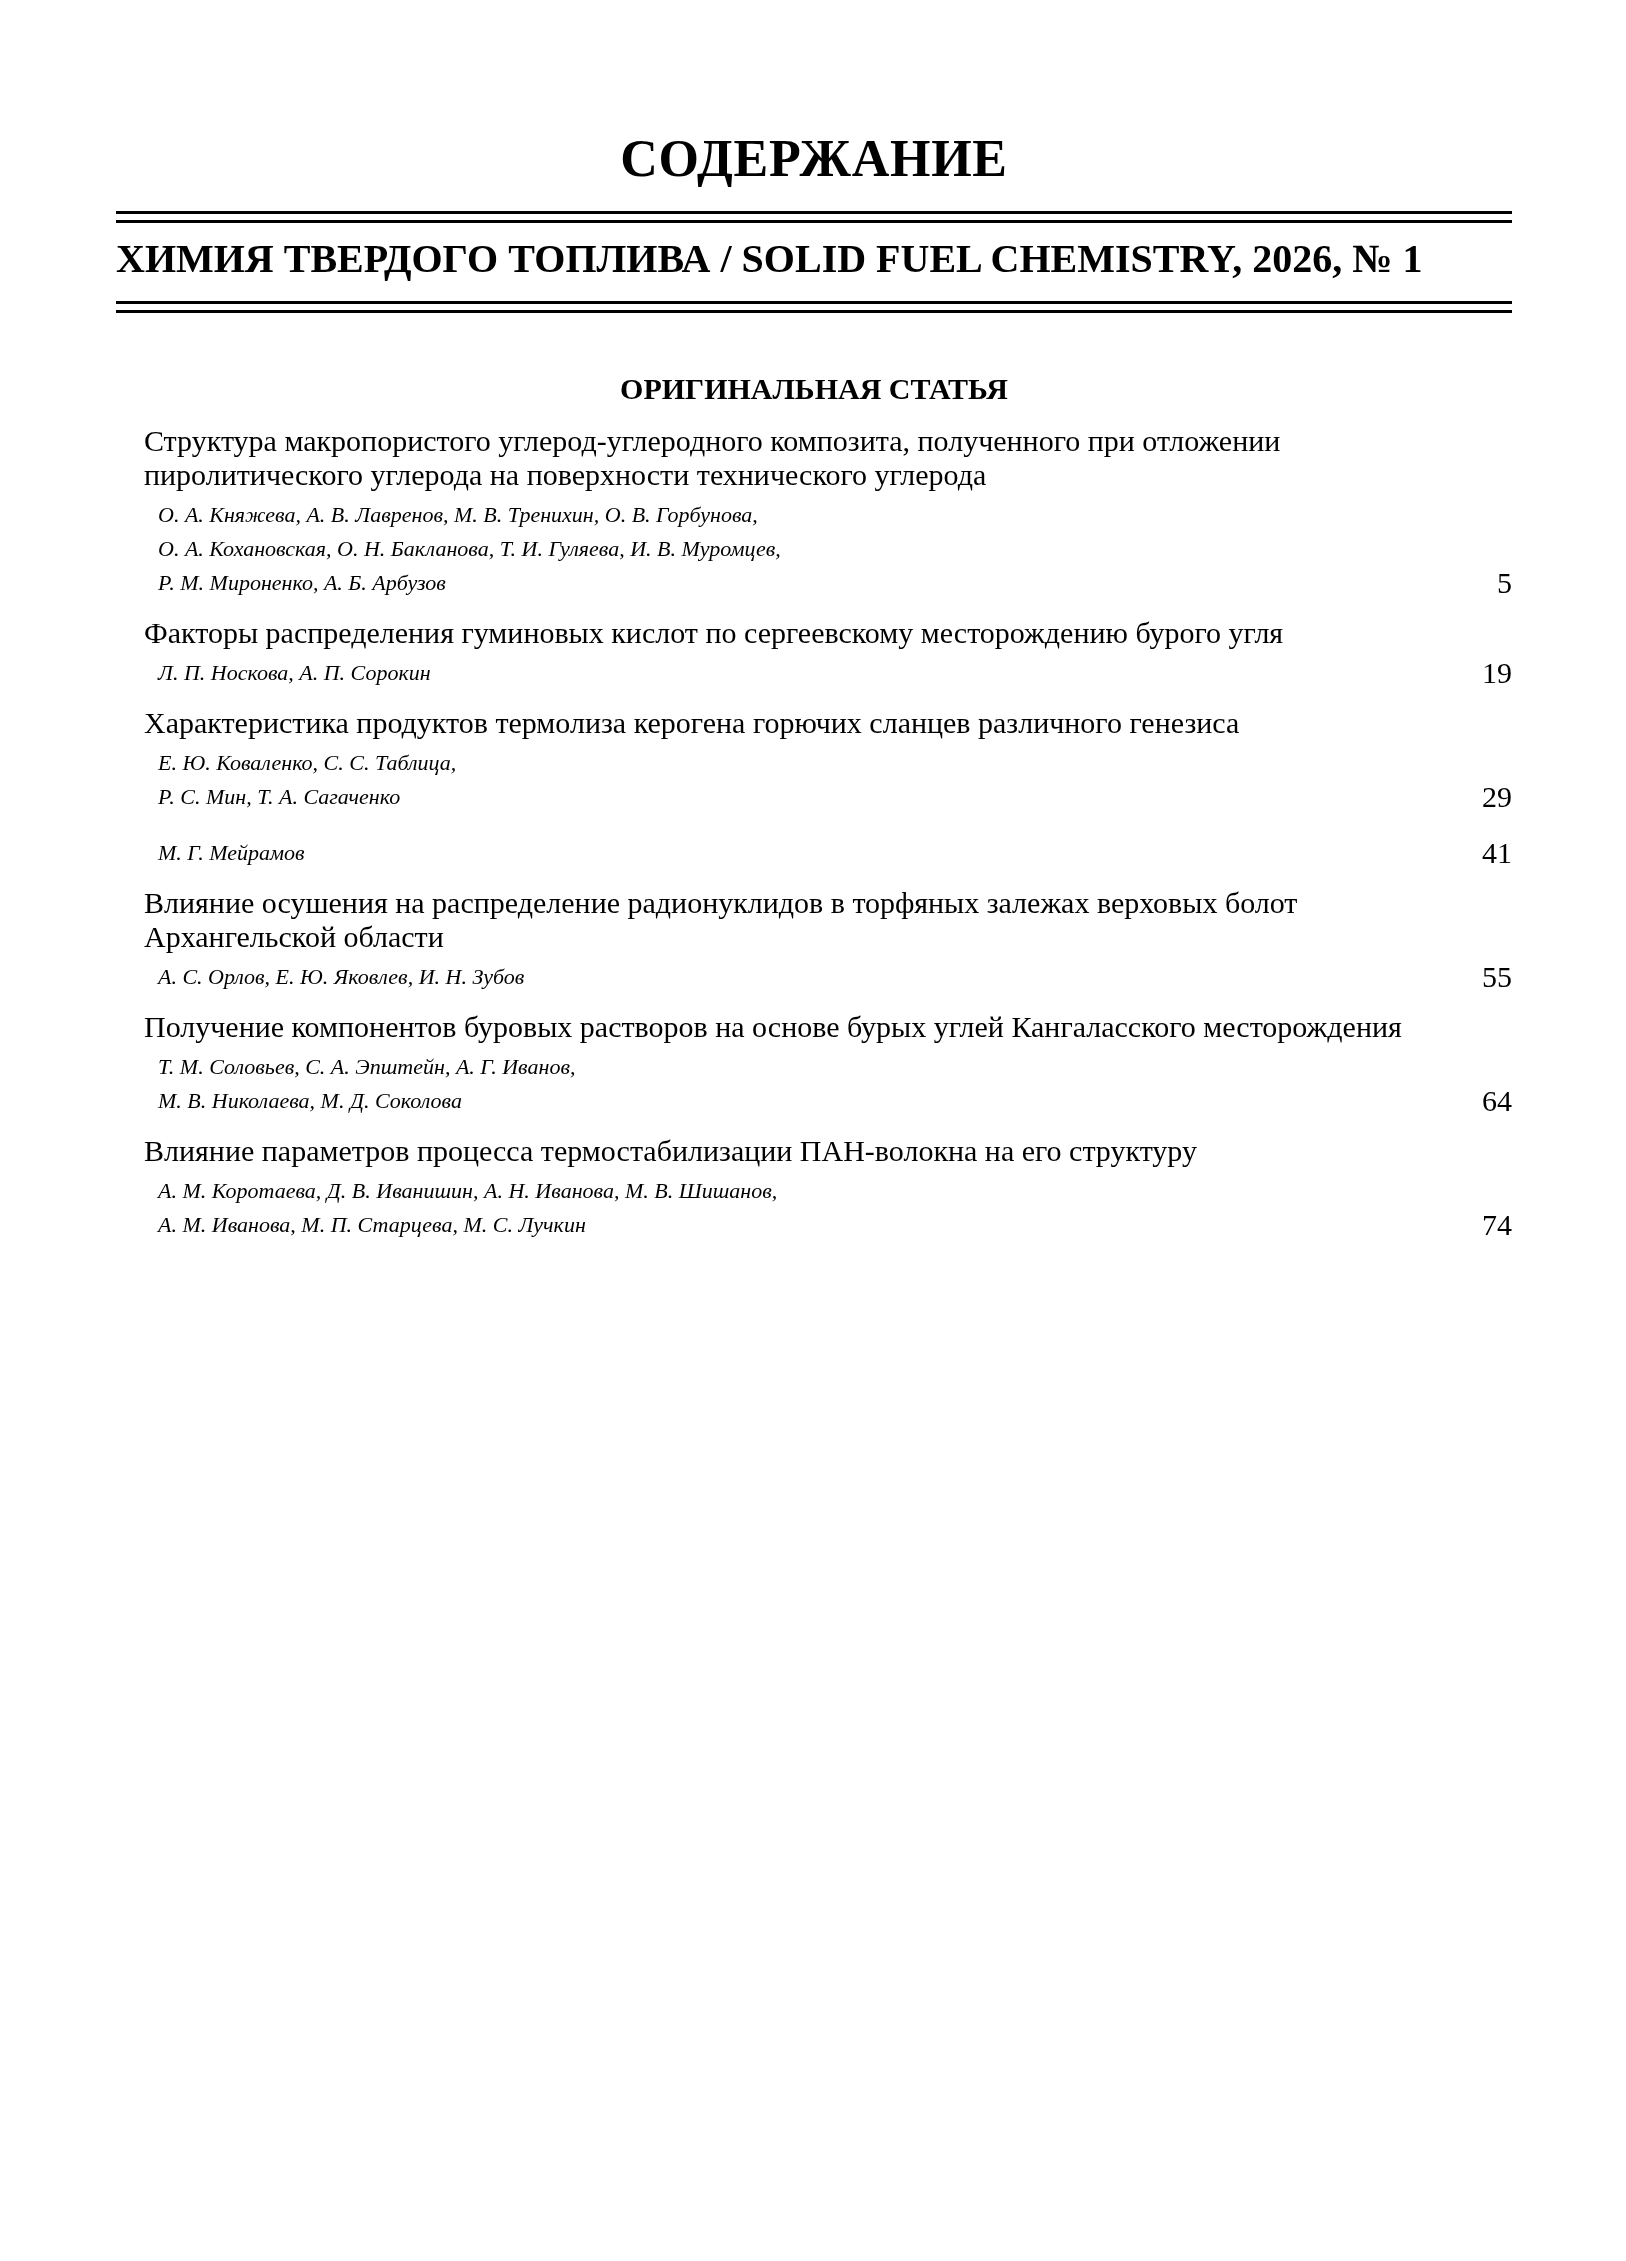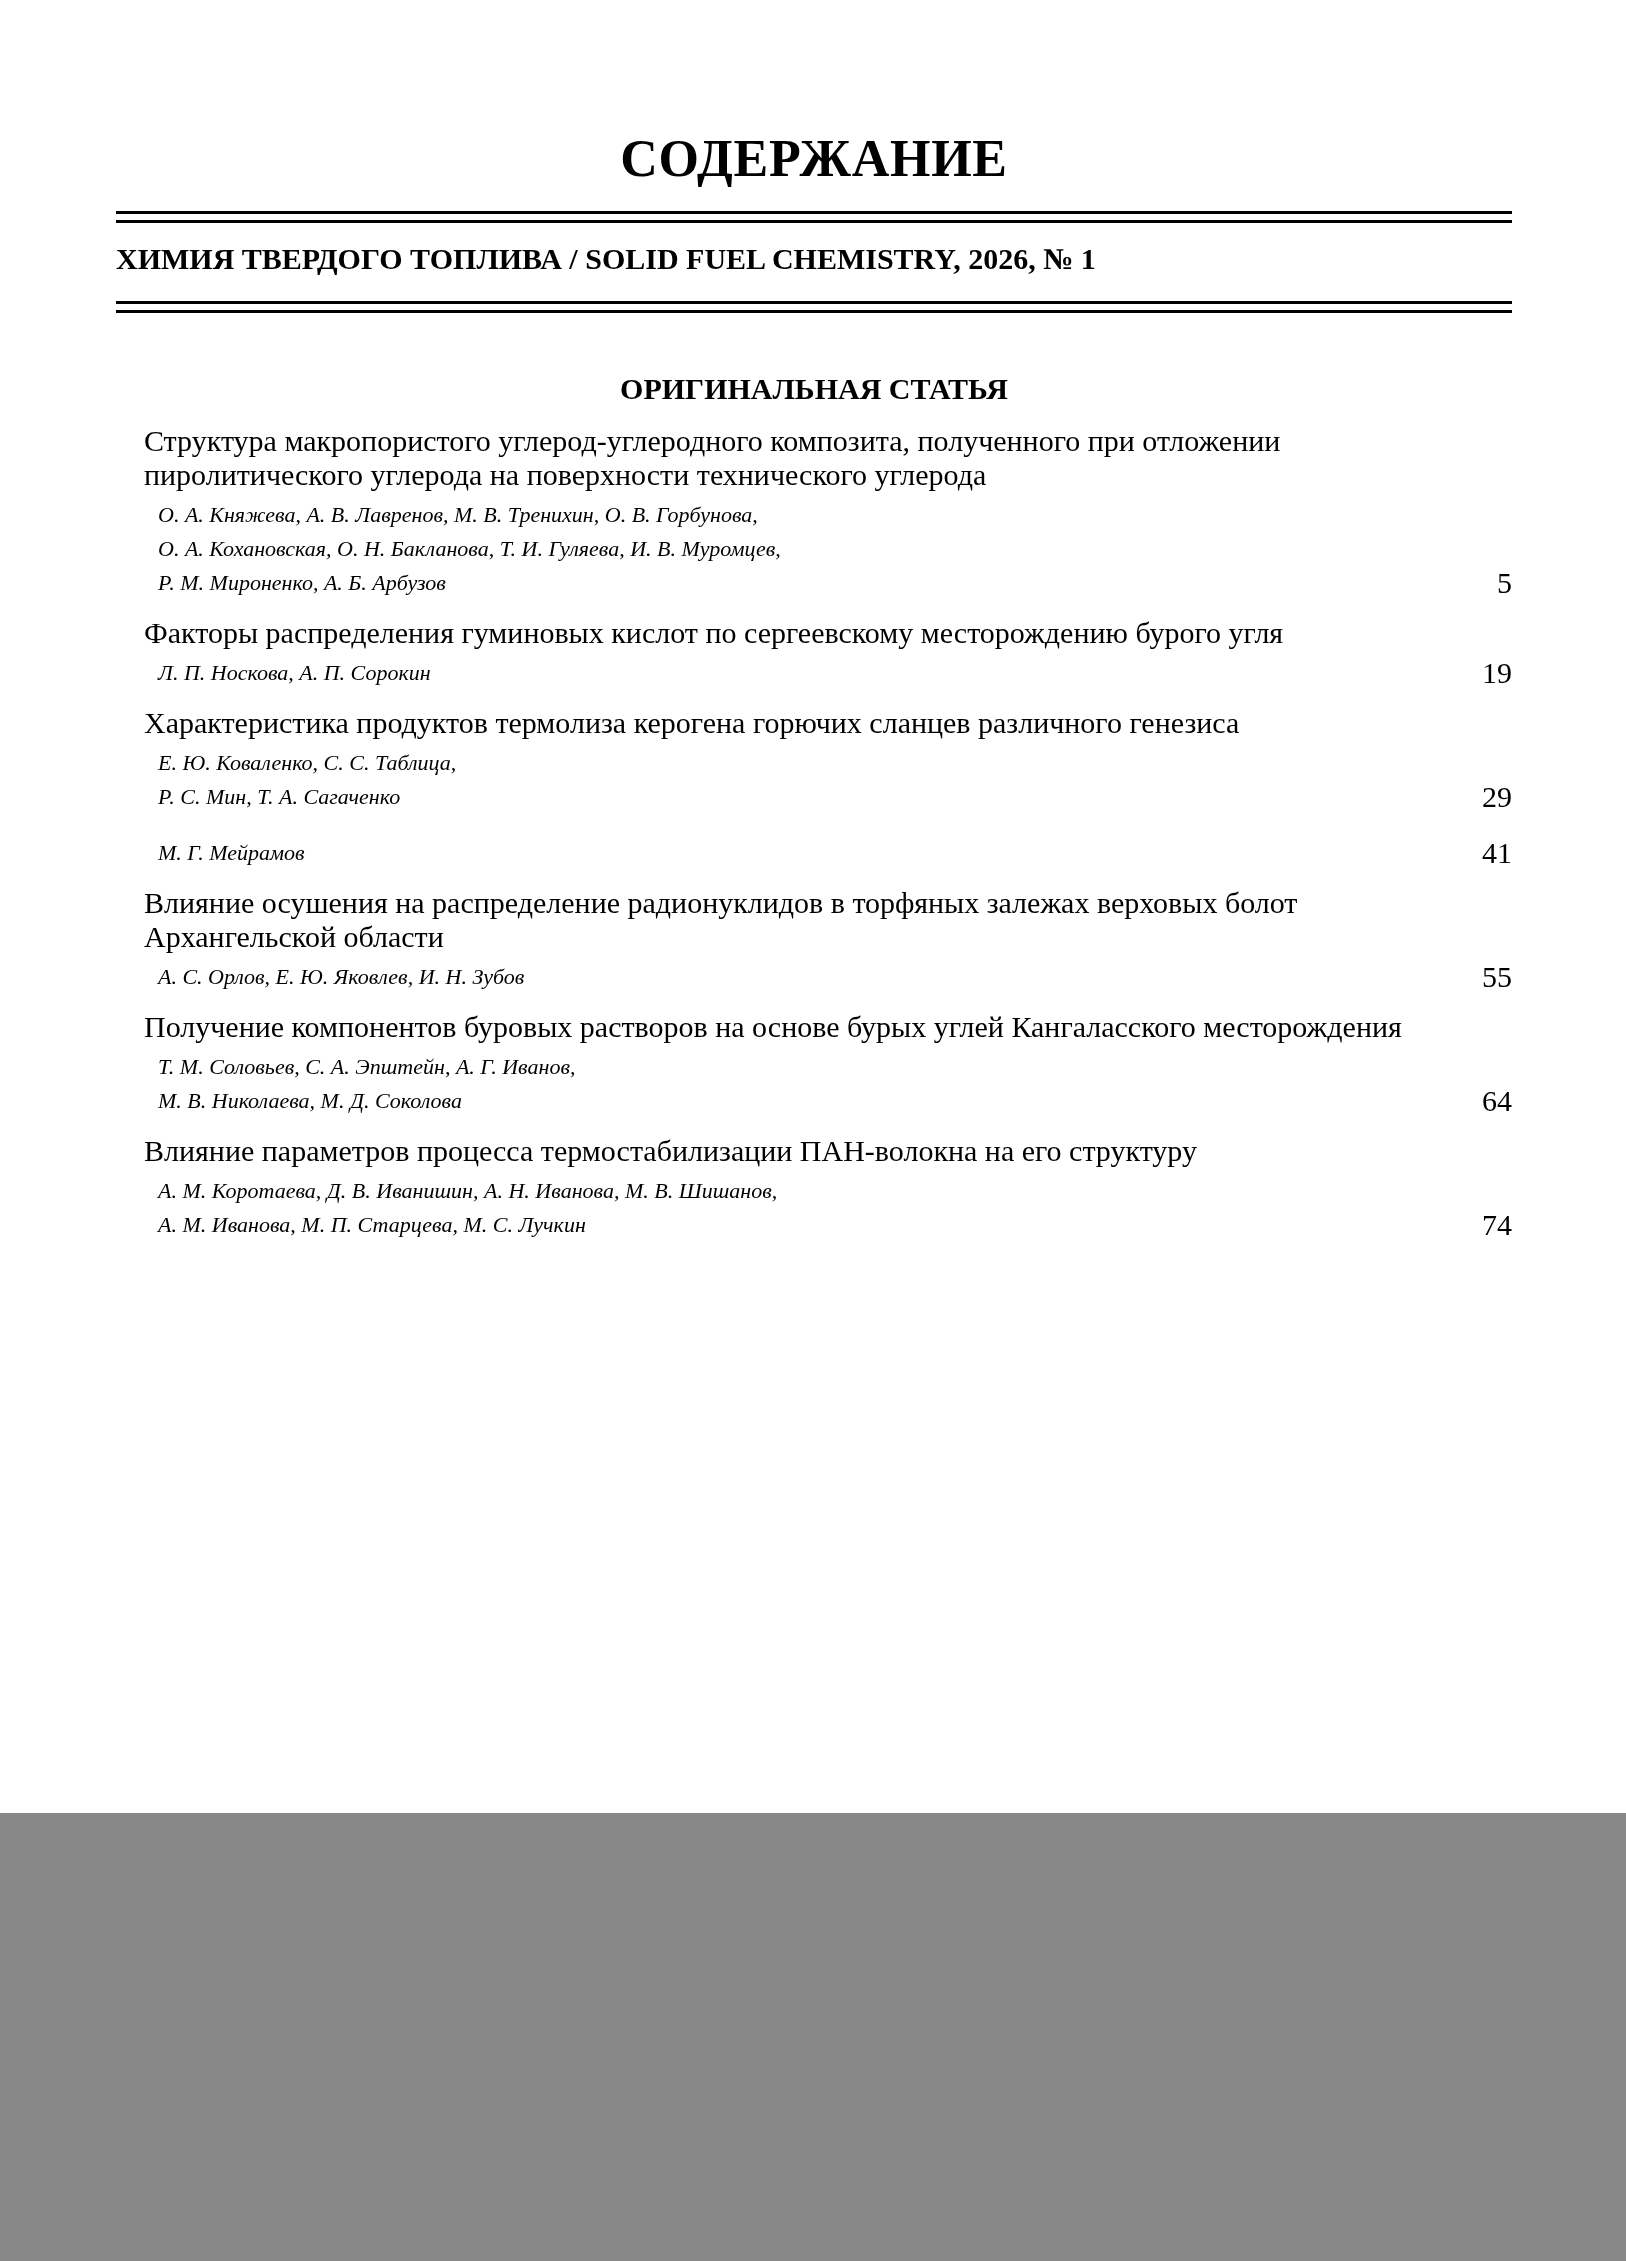--- a/index.html
+++ b/index.html
@@ -3,21 +3,21 @@
 <meta charset="utf-8">
 <style>
   html, body {
     margin: 0;
     padding: 0;
     background: #888;
   }
   .page {
     position: relative;
     width: 1626px;
-    height: 1813px;
+    height: 2261px;
     background: #ffffff;
     color: #000000;
     font-family: "Liberation Serif", "DejaVu Serif", serif;
     overflow: hidden;
     margin: 0 auto;
   }
   .content {
     margin-left: 116px;
     width: 1396px;
   }
@@ -32,21 +32,21 @@
   }
   .double-rule {
     height: 6px;
     border-top: 3.4px solid #000;
     border-bottom: 3.4px solid #000;
   }
   .rule-top { margin-top: 25.5px; }
   .rule-under-journal { margin-top: 24px; }
   .journal-line {
     margin-top: 18px;
-    font-size: 30px;
+    font-size: 40px;
     line-height: 36px;
     font-weight: bold;
     white-space: nowrap;
   }
   .section-heading {
     margin-top: 58px;
     font-size: 30px;
     line-height: 36px;
     font-weight: bold;
     text-align: center;

